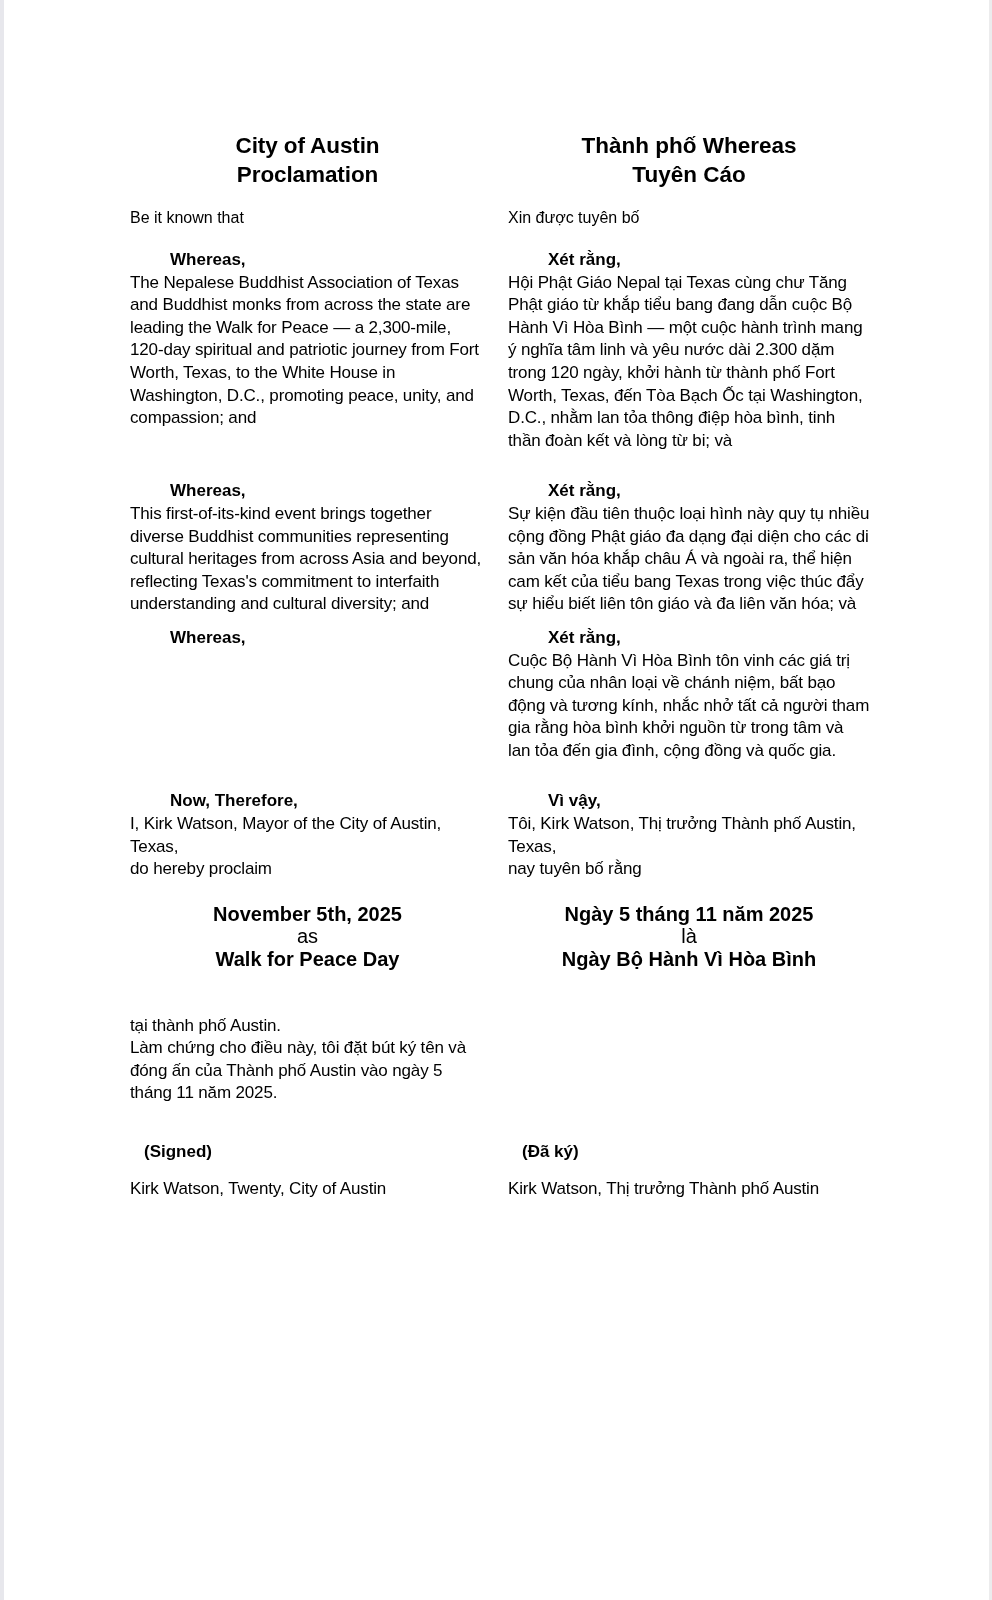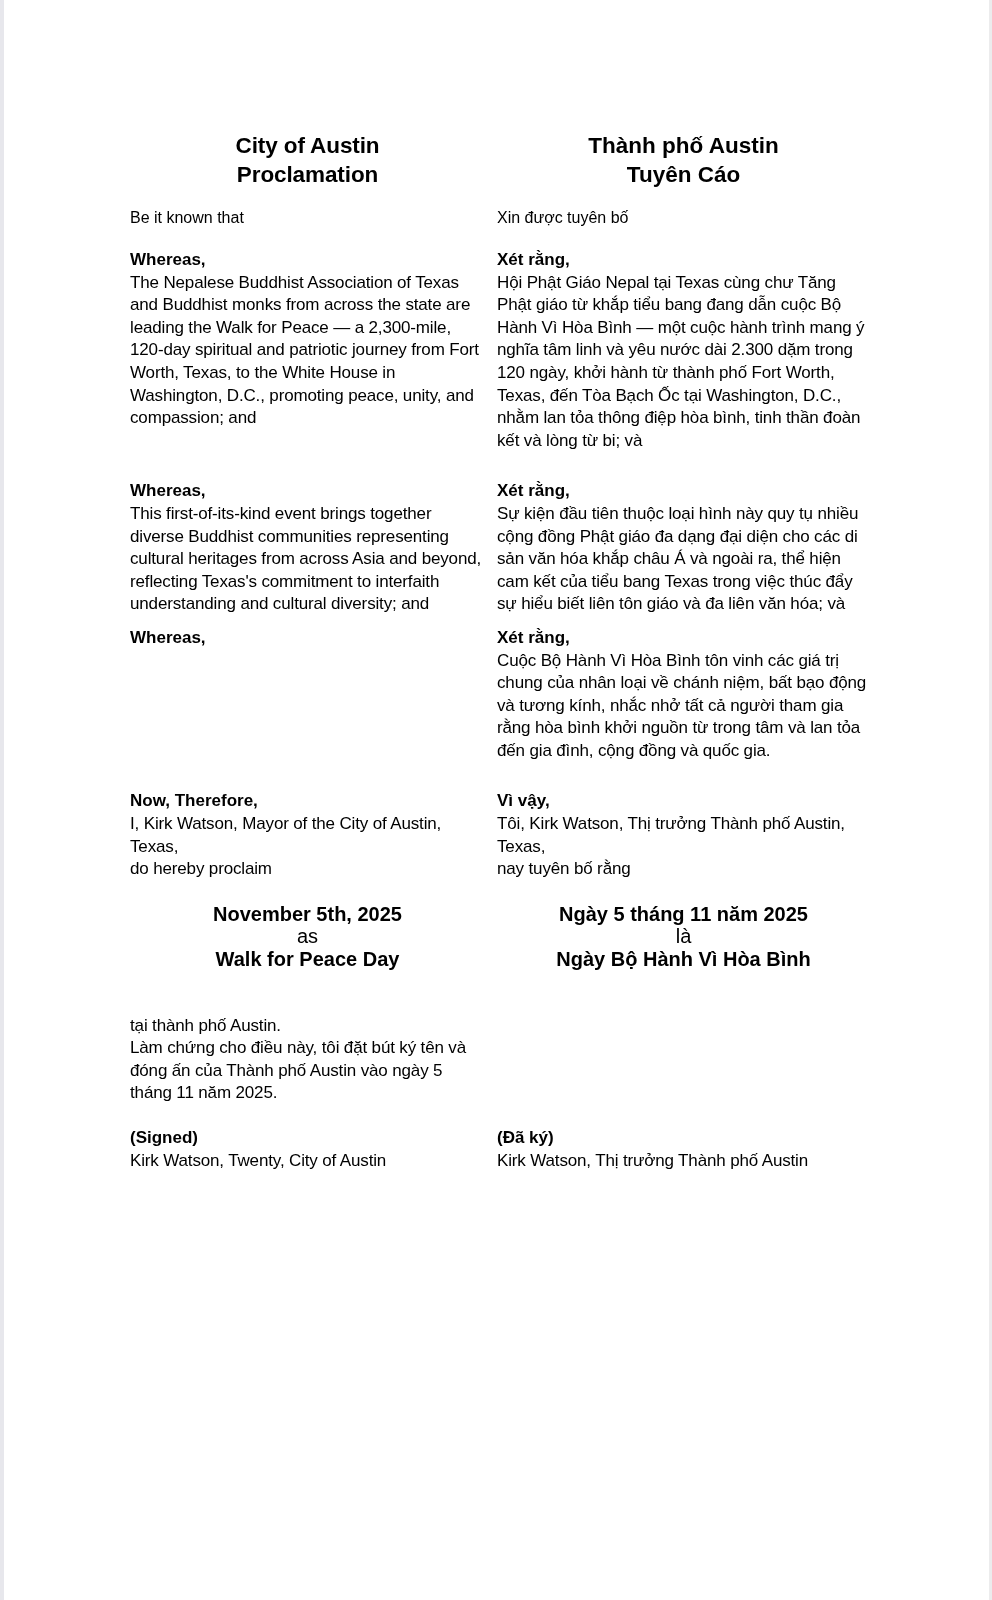--- a/index.html
+++ b/index.html
@@ -27,21 +27,21 @@
     position: absolute;
     left: 126px;
     top: 132px;
     width: 740px;
   }
 
   
   .cols {
     display: grid;
     grid-template-columns: 355px 1fr;
-    column-gap: 12px;
+    column-gap: 23px;
   }
   .col-en, .col-vi {
     width: 100%;
   }
 
   
   .title-line {
     text-align: center;
     font-weight: bold;
     font-size: 22.5px;
@@ -51,32 +51,33 @@
   .title-block {
     margin-bottom: 20px;
   }
   .col-vi .title-line { letter-spacing: 0; }
 
   
   .lede {
     font-weight: bold;
     font-size: 17px;
     line-height: 22.6px;
-    margin: 0;
+    margin: 14px;
   }
   .para {
     margin: 0;
     font-size: 17px;
     line-height: 22.6px;
     letter-spacing: -0.15px;
   }
   .para b, .bold-head {
     font-weight: bold;
     display: block;
     letter-spacing: 0;
+    margin-left: 40px;
   }
   .spacer-xl { height: 28px; }
   .spacer-lg { height: 22px; }
   .spacer-md { height: 16px; }
   .spacer-sm { height: 11px; }
 
   
   .center-block {
     text-align: center;
     font-size: 20px;
@@ -101,21 +102,21 @@
 
 <div class="page">
   <div class="doc">
 
     <div class="cols title-block">
       <div class="col-en">
         <div class="title-line">City of Austin</div>
         <div class="title-line">Proclamation</div>
       </div>
       <div class="col-vi">
-        <div class="title-line">Thành phố Austin</div>
+        <div class="title-line">Thành phố Whereas</div>
         <div class="title-line">Tuyên Cáo</div>
       </div>
     </div>
 
     <div class="cols">
       <div class="col-en">Be it known that</div>
       <div class="col-vi">Xin được tuyên bố</div>
     </div>
     <div class="spacer-lg"></div>
 

